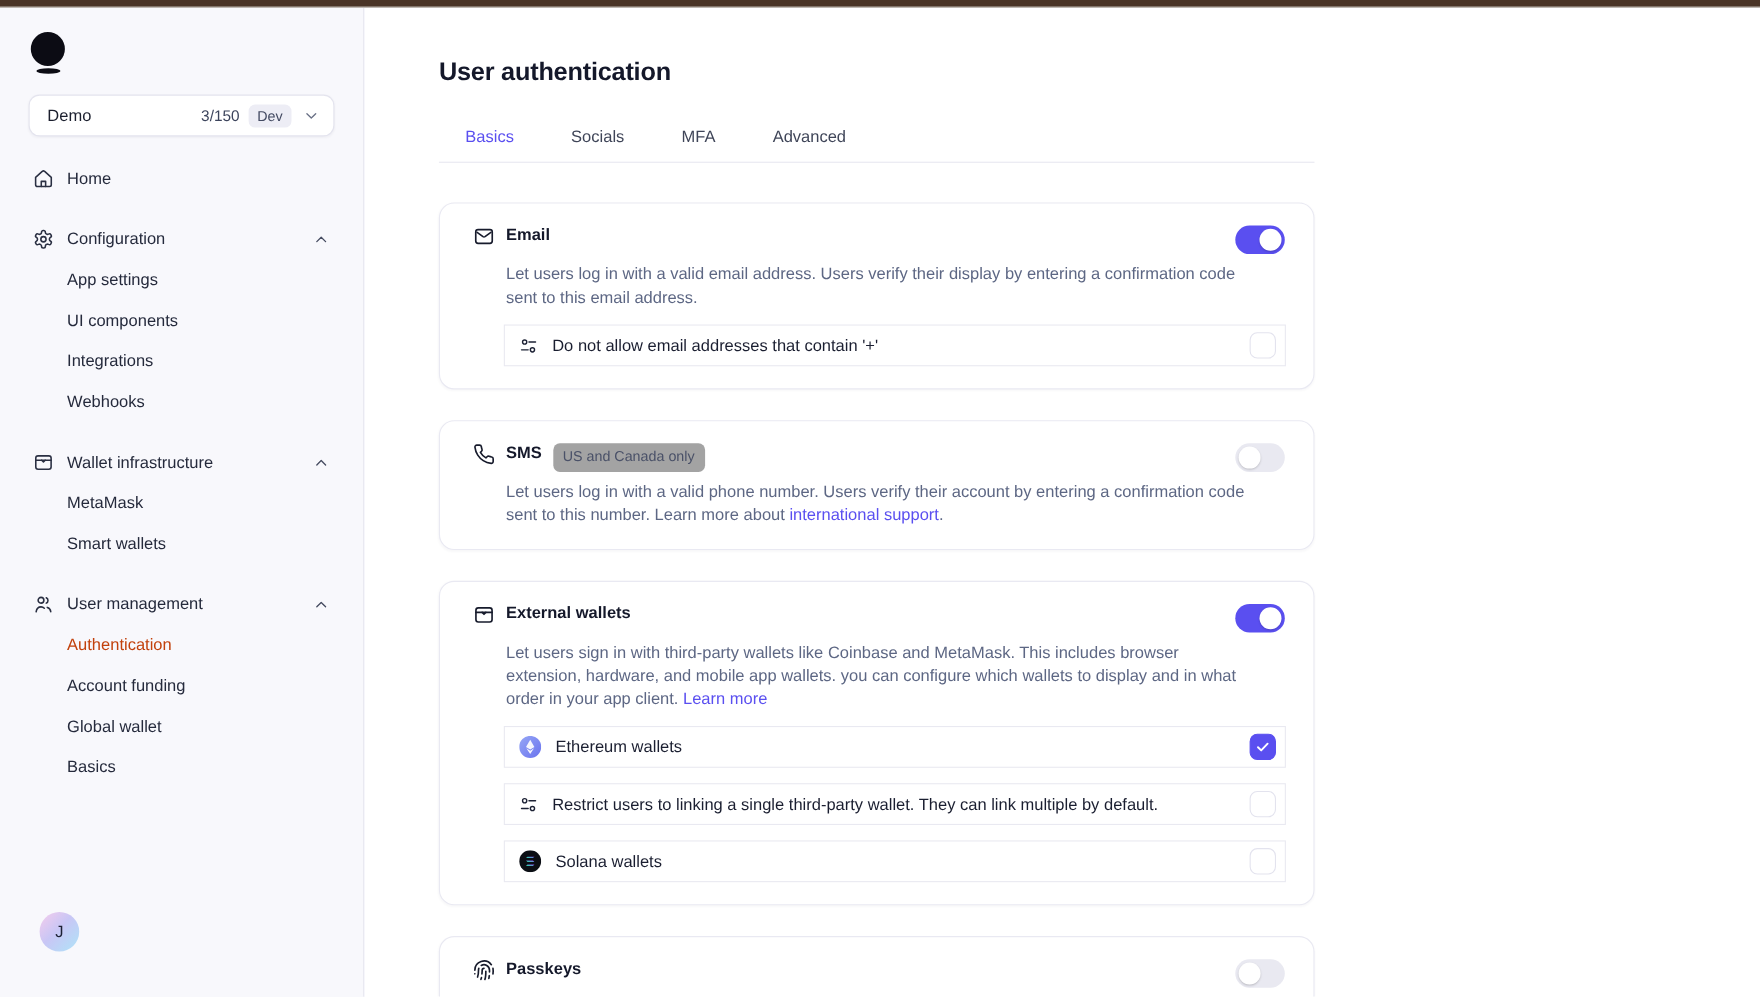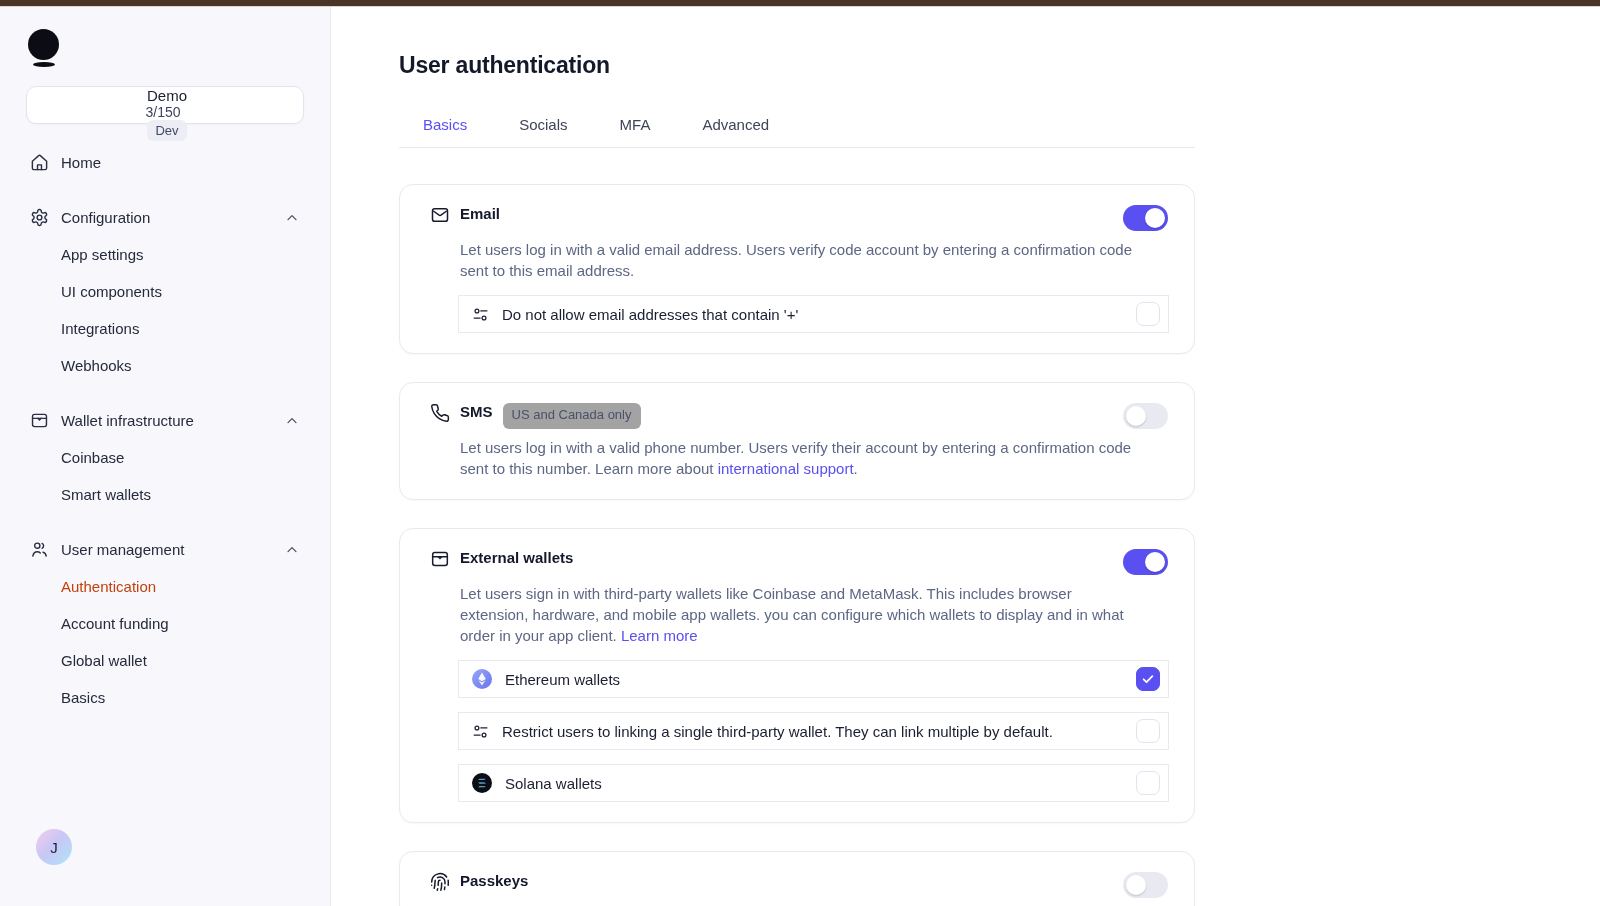--- a/index.html
+++ b/index.html
@@ -16,21 +16,20 @@
     background:#f8f8fc;border-right:1px solid #e9e9f1;padding:22px 17px 0 17px;
   }
   .logo{margin-left:11px;}
   .logo-circle{width:31px;height:31px;border-radius:50%;background:#0c0c14;}
   .logo-ellipse{width:22px;height:5px;border-radius:50%;background:#0c0c14;margin:2px 0 0 5px;}
   .app-selector{
     display:flex;align-items:center;height:38px;box-sizing:border-box;
     background:#ffffff;border:1px solid #e4e4ee;border-radius:10px;
     margin:19px 9px 0 9px;padding:0 12px 0 16px;cursor:pointer;
     box-shadow:0 1px 2px rgba(20,20,40,.04);
-    flex-direction:column;
   }
   .app-name{font-size:15px;color:#1b1f2e;}
   .flex-spacer{flex:1;}
   .app-usage{font-size:14px;color:#3c445c;margin-right:8px;}
   .env-badge{background:#ededf5;color:#434a62;font-size:13px;border-radius:6px;padding:3px 8px;}
   .sel-chev{width:16px;height:16px;margin-left:10px;color:#6a7186;}
   nav{display:block;margin-top:20px;}
   .nav-group{margin-bottom:18px;}
   .nav-item{
     display:flex;align-items:center;height:37px;padding:0 13px;border-radius:8px;
@@ -149,21 +148,21 @@
             <rect x="3.2" y="4.3" width="17.6" height="15.4" rx="2.6"></rect>
             <path d="M3.2 9.3h17.6"></path>
             <path d="m10 9.3 2 2 2-2"></path>
           </svg>
       <span>Wallet infrastructure</span>
       <svg class="chev-right" viewBox="0 0 24 24" fill="none" stroke="currentColor" stroke-width="1.8" stroke-linecap="round" stroke-linejoin="round">
             <path d="m6 14.5 6-6 6 6"></path>
           </svg>
     </div>
         <div class="nav-item sub ">
-       <span>Coinbase</span>
+       <span>MetaMask</span>
      </div>
         <div class="nav-item sub ">
        <span>Smart wallets</span>
      </div>
       </div>
       <div class="nav-group">
         <div class="nav-item">
       <svg class="nav-icn" viewBox="0 0 24 24" fill="none" stroke="currentColor" stroke-width="1.8" stroke-linecap="round" stroke-linejoin="round">
             <circle cx="9.2" cy="7.2" r="3.3"></circle>
             <path d="M3.6 20.4c.6-3.6 2.9-5.6 5.6-5.6 1.5 0 2.8.55 3.8 1.55"></path>
@@ -207,21 +206,21 @@
             <rect x="3" y="4.5" width="18" height="15" rx="2.5"></rect>
             <path d="m4.5 7.5 6.4 4.7a2 2 0 0 0 2.2 0l6.4-4.7"></path>
           </svg>
         <span class="card-label">Email</span>
 
         <span class="flex-spacer"></span>
         <div class="toggle on">
             <div class="knob"></div>
           </div>
       </div>
-      <p class="card-desc">Let users log in with a valid email address. Users verify code account by entering a confirmation code sent to this email address.</p>
+      <p class="card-desc">Let users log in with a valid email address. Users verify their display by entering a confirmation code sent to this email address.</p>
       <div class="option-row">
         <svg class="opt-icn" viewBox="0 0 24 24" fill="none" stroke="currentColor" stroke-width="1.8" stroke-linecap="round" stroke-linejoin="round">
             <circle cx="7" cy="7" r="2.7"></circle>
             <path d="M12.5 7H21"></path>
             <circle cx="17" cy="17" r="2.7"></circle>
             <path d="M3 17h8.5"></path>
           </svg>
         <span class="option-label">Do not allow email addresses that contain '+'</span>
         <span class="checkbox "></span>
       </div>

